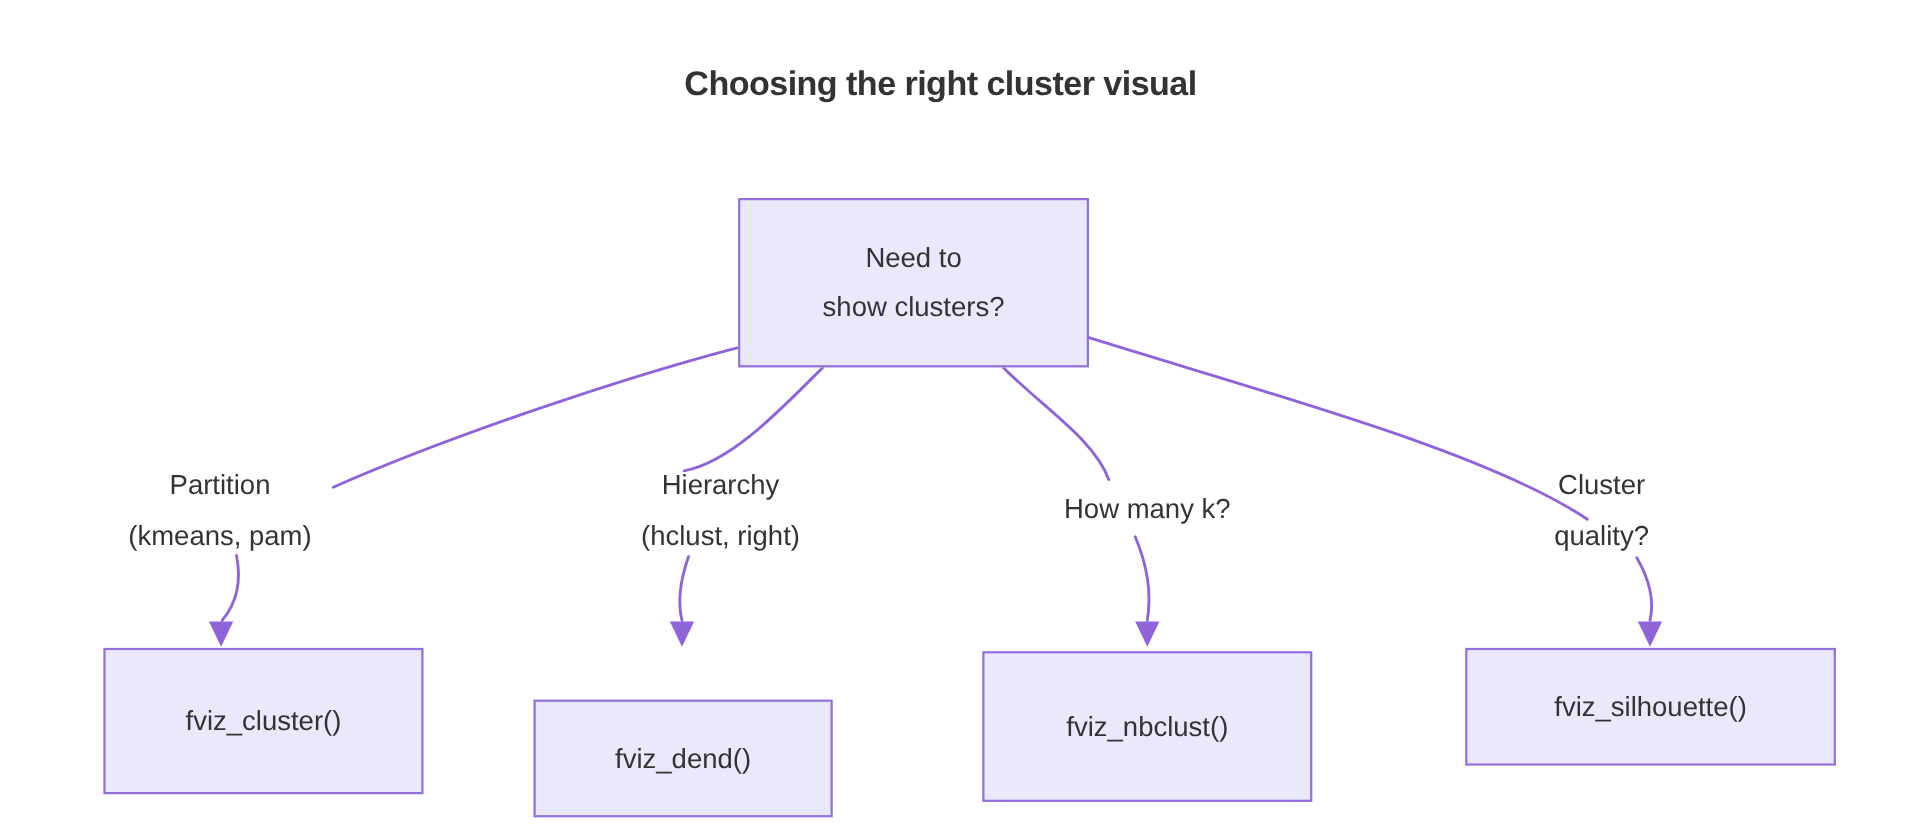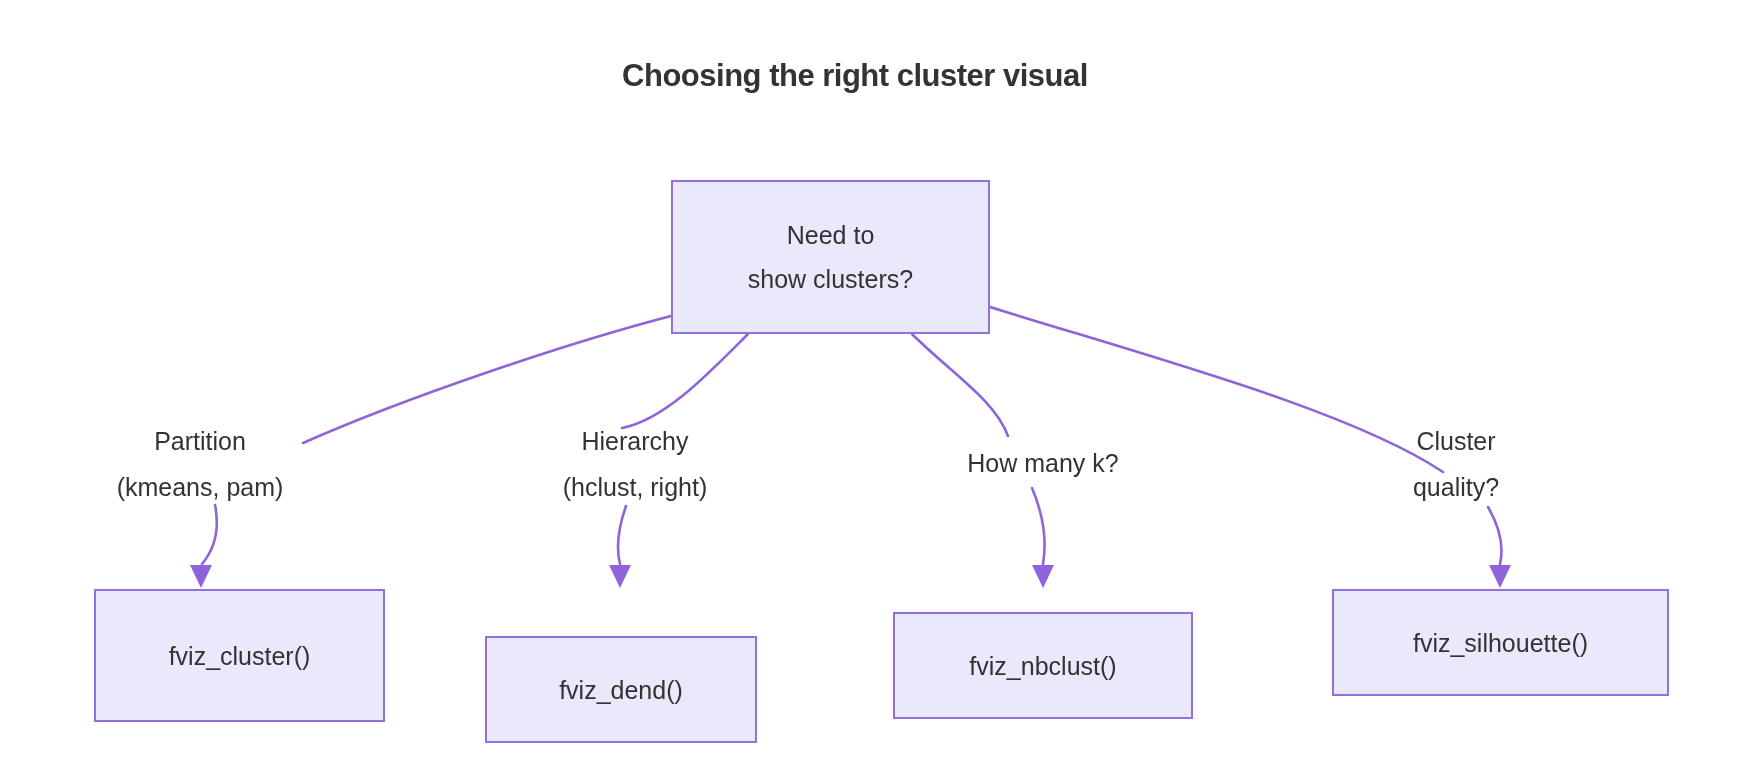--- a/index.html
+++ b/index.html
@@ -51,34 +51,34 @@
     align-items:center;
     justify-content:center;
     text-align:center;
     font-size:25px;
     line-height:44px;
     color:var(--text);
   }
   .node.root{left:671px;top:180px;width:319px;height:154px;}
   .node.leaf1{left:56px; top:589px;width:291px;height:133px;margin-left:38px;}
   .node.leaf2{left:485px;top:588px;width:272px;height:107px;margin-top:48px;}
-  .node.leaf3{left:893px;top:612px;width:300px;height:107px;}
+  .node.leaf3{left:893px;top:592px;width:300px;height:137px;}
   .node.leaf4{left:1332px;top:589px;width:337px;height:107px;}
   .edge-label{
     position:absolute;
     transform:translateX(-50%);
     text-align:center;
     font-size:25px;
     line-height:46px;
     color:var(--text);
     white-space:nowrap;
   }
   .edge-label span{display:block;}
   .edge-label.b1{left:200px; top:418px;}
-  .edge-label.b2{left:635px; top:418px;}
+  .edge-label.b2{left:655px; top:418px;}
   .edge-label.b3{left:1043px;top:440px;}
   .edge-label.b4{left:1456px;top:418px;}
 </style>
 </head>
 <body>
 
 <div class="canvas">
 
   <div class="title">Choosing the right cluster visual</div>
 

